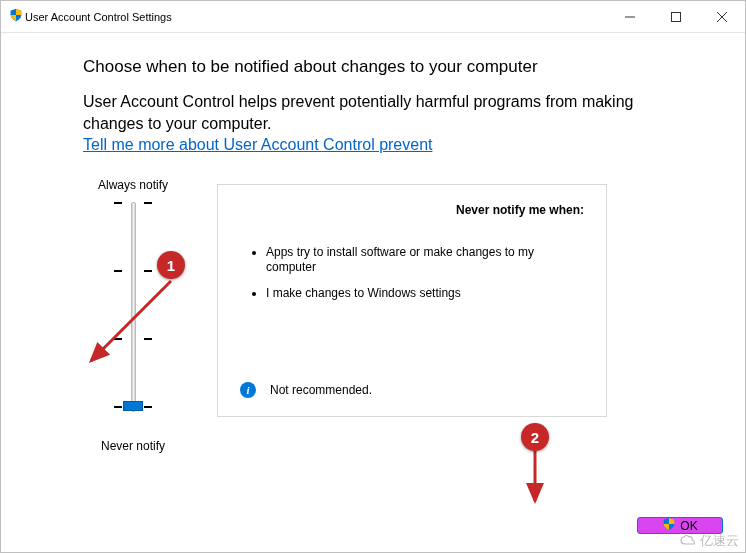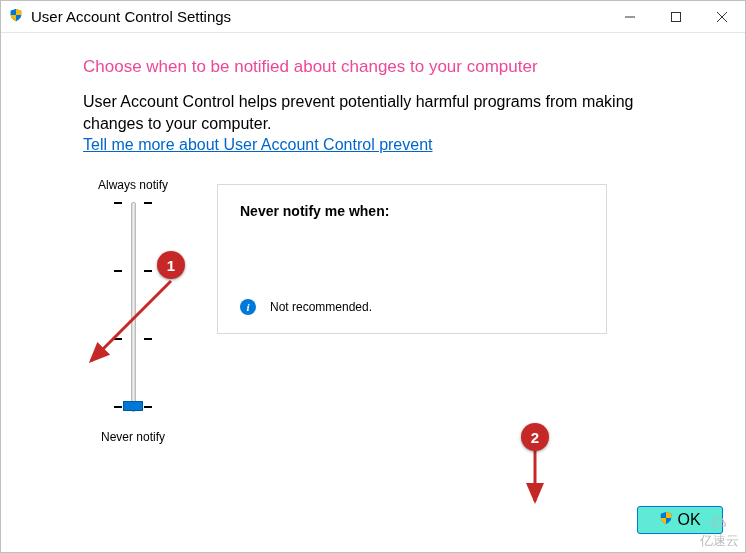--- a/index.html
+++ b/index.html
@@ -17,34 +17,34 @@
     border: 1px solid #bfbfbf;
     display: flex; flex-direction: column;
     position: relative;
   }
   .titlebar {
     height: 32px;
     display: flex; align-items: center;
     padding-left: 8px;
     border-bottom: 1px solid #e5e5e5;
   }
-  .titlebar .title { margin-left: 8px; font-size: 15px; }
+  .titlebar .title { margin-left: 2px; font-size: 11px; }
   .window-controls { margin-left: auto; display: flex; }
   .window-controls .ctl {
     width: 46px; height: 32px;
     display: flex; align-items: center; justify-content: center;
     color: #555;
   }
   .content {
     flex: 1;
     padding: 24px 58px 0 82px;
     position: relative;
   }
   .heading {
-    color: #ec4899;
+    color: #000000;
     font-size: 17px;
     font-weight: 400;
     margin-bottom: 14px;
   }
   .desc { font-size: 16px; line-height: 1.35; }
   .link { color: #0066cc; text-decoration: underline; cursor: pointer; }
   .slider-area {
     margin-top: 22px;
     display: flex;
     gap: 34px;
@@ -75,52 +75,52 @@
   .slider-tick::before, .slider-tick::after {
     content: ""; width: 8px; height: 2px; background: #000;
   }
   .slider-thumb {
     position: absolute;
     left: 50%; transform: translateX(-50%);
     width: 20px; height: 10px;
     background: #0078d7;
     border: 1px solid #005a9e;
   }
-  .slider-bottom-label { font-size: 12px; margin-top: 18px; }
+  .slider-bottom-label { font-size: 12px; margin-top: 27px; }
   .notify-box {
     border: 1px solid #d9d9d9;
     width: 390px;
     padding: 18px 22px 18px 22px;
     margin-top: 6px;
   }
-  .notify-title { font-weight: bold; font-size: 14px; margin-bottom: 28px; }
+  .notify-title { font-weight: bold; font-size: 12px; margin-bottom: 28px; text-align: right; }
   .notify-list { list-style: disc; padding-left: 26px; }
   .notify-list li { font-size: 12px; margin-bottom: 10px; line-height: 1.3; max-width: 300px; }
   .recommend-row {
     display: flex; align-items: center; gap: 14px;
     margin-top: 80px;
   }
   .info-icon {
     width: 16px; height: 16px; border-radius: 50%;
     background: #0078d7; color: #fff;
     display: flex; align-items: center; justify-content: center;
     font-size: 11px; font-style: italic; font-weight: bold;
     font-family: Georgia, serif;
   }
   .button-row {
     position: absolute;
     bottom: 18px; right: 22px;
     display: flex; gap: 10px;
   }
   .btn {
-    min-width: 86px; height: 28px;
+    min-width: 86px; height: 17px;
     border: 1px solid #adadad;
-    background: #5eead4;
+    background: #d946ef;
     border-radius: 3px;
-    font-size: 16px;
+    font-size: 12px;
     display: flex; align-items: center; justify-content: center;
     gap: 4px;
     cursor: pointer;
   }
   .btn.primary { border-color: #0078d7; }
   .shield-icon {
     width: 14px; height: 14px;
     display: inline-block;
   }
   .annotation-badge {
@@ -133,21 +133,20 @@
     z-index: 10;
   }
   .arrow { position: absolute; z-index: 9; }
   .watermark {
     position: absolute;
     right: 6px; bottom: 2px;
     font-size: 13px; color: #bbb;
     font-family: "Microsoft YaHei", sans-serif;
     display: flex; align-items: center; gap: 2px;
     z-index: 20;
-    flex-direction: column;
   }
 </style>
 </head>
 <body>
 
 <div class="window">
 
   <div class="titlebar">
     <span>
       <svg class="shield-icon" viewBox="0 0 16 16">
@@ -192,20 +191,24 @@
           <div class="slider-tick" style="top:68px"></div>
           <div class="slider-tick" style="top:136px"></div>
           <div class="slider-tick" style="top:204px"></div>
           <div class="slider-thumb" style="top:199px"></div>
         </div>
         <div class="slider-bottom-label">Never notify</div>
       </div>
 
       <div class="notify-box">
         <div class="notify-title">Never notify me when:</div>
+        <ul class="notify-list">
+          <li>Apps try to install software or make changes to my computer</li>
+          <li>I make changes to Windows settings</li>
+        </ul>
         <div class="recommend-row">
           <span class="info-icon">i</span>
           <span>Not recommended.</span>
         </div>
       </div>
     </div>
 
     <div class="annotation-badge" style="left:156px; top:218px">1</div>
     <svg class="arrow" style="left:80px; top:240px" width="100" height="100">
       <defs>

